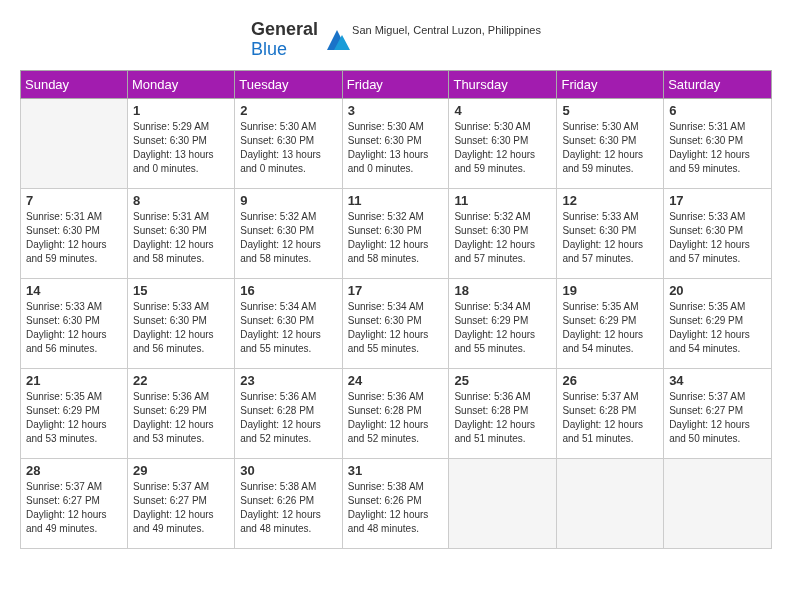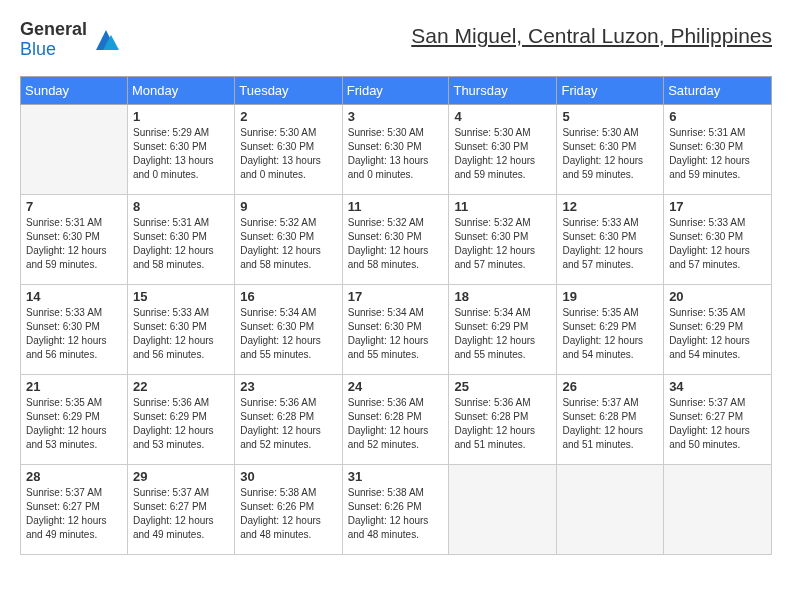--- a/index.html
+++ b/index.html
@@ -5,23 +5,23 @@
     * { box-sizing: border-box; margin: 0; padding: 0; }
     body {
       font-family: Arial, sans-serif;
       background: #fff;
       width: 792px;
       min-height: 612px;
       padding: 20px;
     }
     .header-section {
       display: flex;
-      justify-content: space-between;
+      justify-content: center;
       align-items: flex-start;
-      margin-bottom: 16px;
+      margin-bottom: 10px;
     }
     .logo {
       display: flex;
       align-items: center;
     }
     .logo-text {
       display: flex;
       flex-direction: column;
       line-height: 1.1;
     }
@@ -43,32 +43,31 @@
     .title-section {
       text-align: right;
     }
     .month-title {
       font-size: 42px;
       font-weight: bold;
       color: #333;
       line-height: 1;
     }
     .location-title {
-      font-size: 21px;
+      font-size: 11px;
       color: #333;
       margin-top: 4px;
-      text-decoration: underline;
     }
     .calendar-table {
       width: 100%;
       border-collapse: collapse;
       font-size: 11px;
     }
     .calendar-table th {
-      background-color: #3b82f6;
+      background-color: #a21caf;
       color: #fff;
       padding: 6px 4px;
       text-align: left;
       font-size: 13px;
       font-weight: normal;
       border: 1px solid #aaa;
     }
     .calendar-table td {
       border: 1px solid #ccc;
       vertical-align: top;

